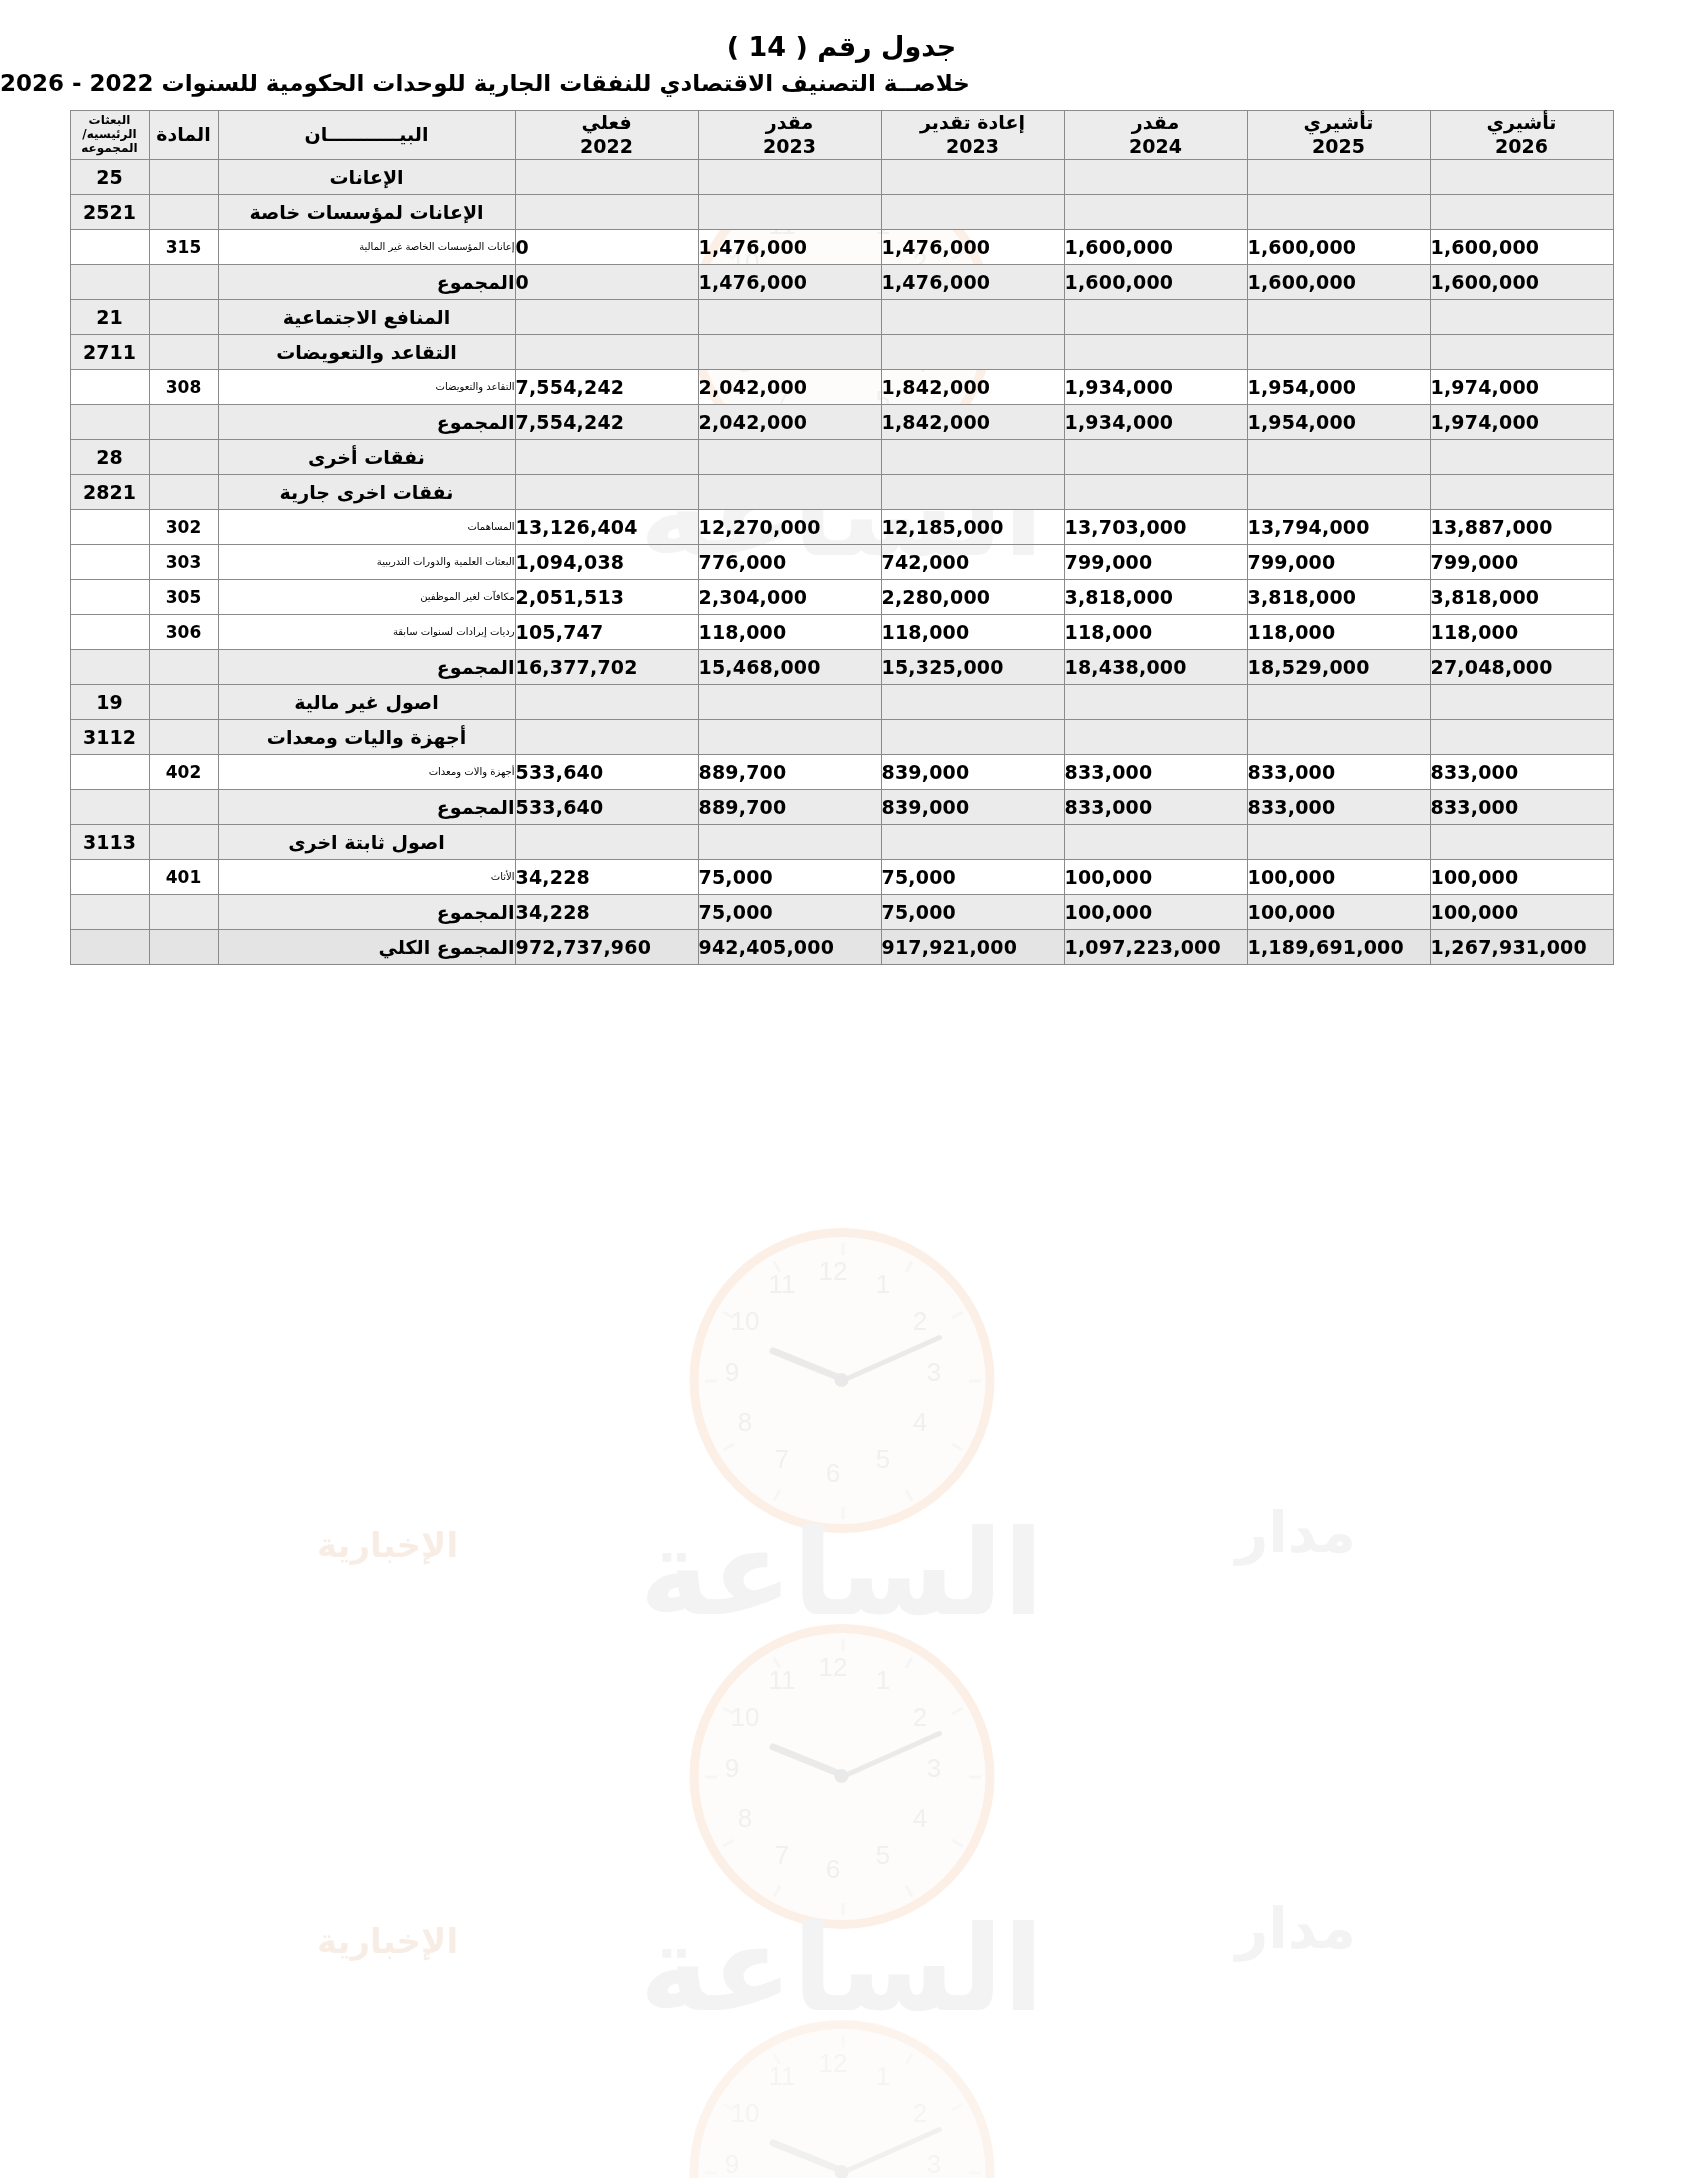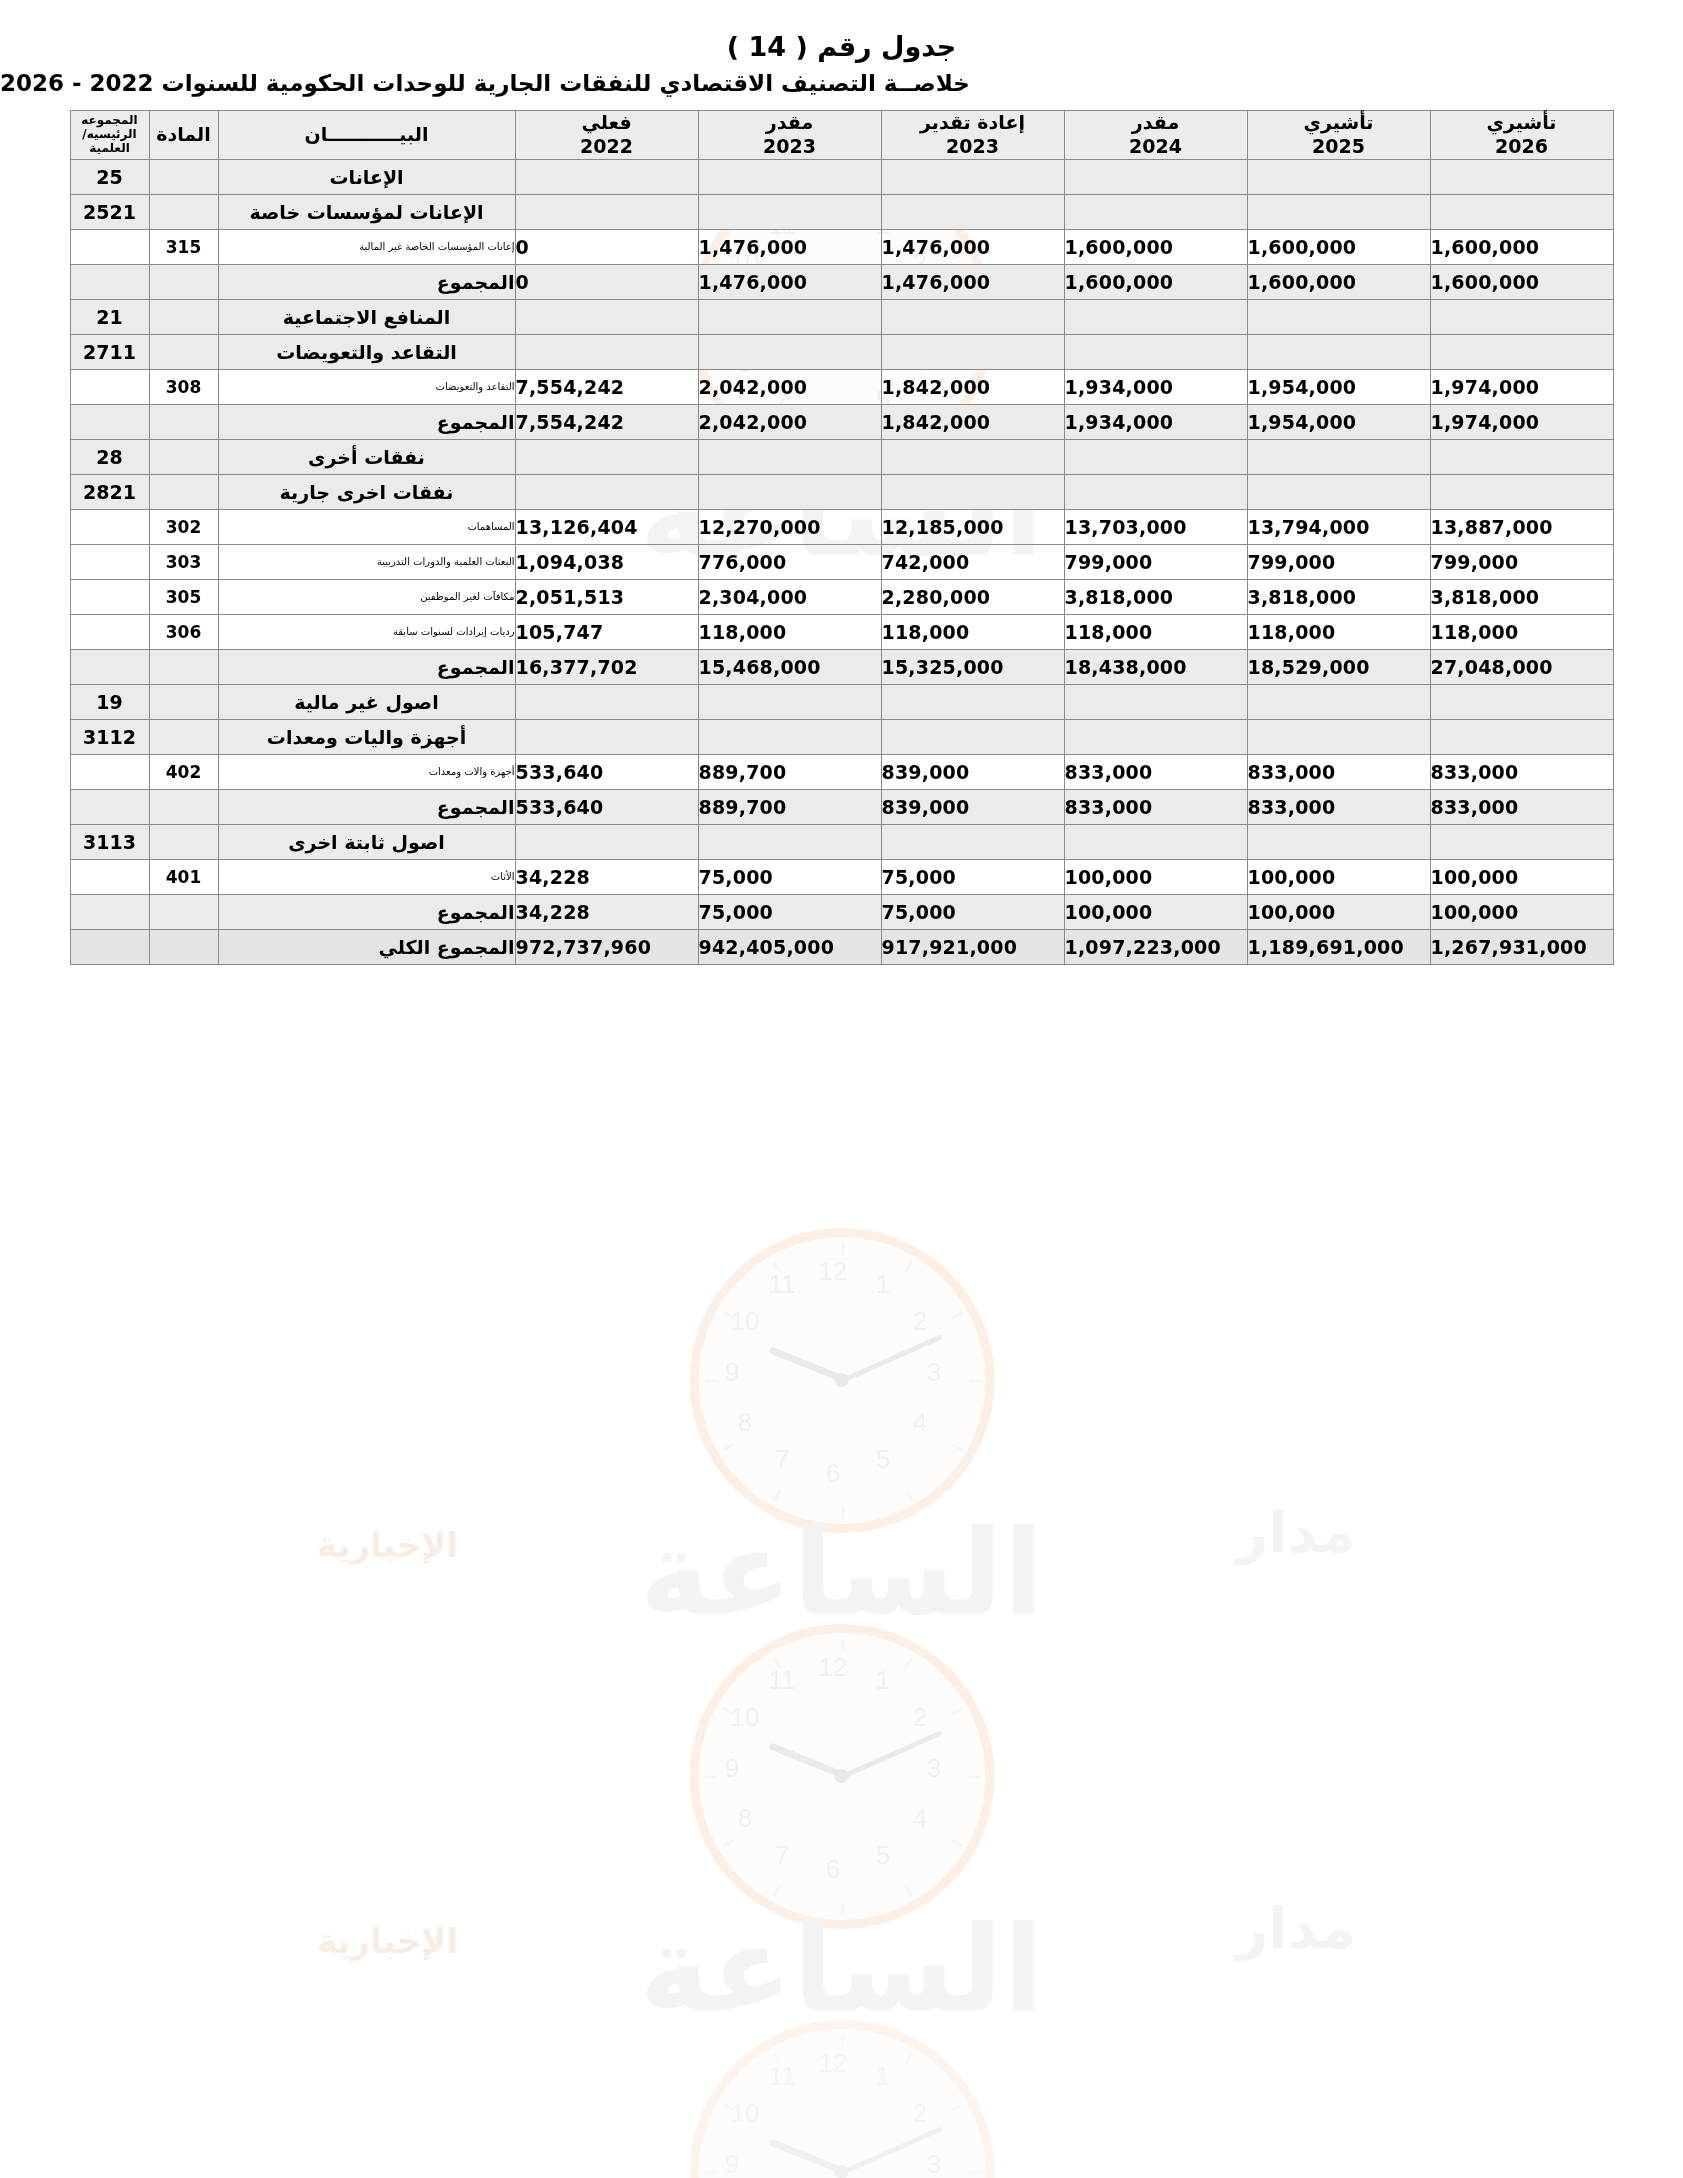--- a/index.html
+++ b/index.html
@@ -391,21 +391,21 @@
         <th>
           <div>مقدر</div>
           <div>2023</div>
         </th>
         <th>
           <div>فعلي</div>
           <div>2022</div>
         </th>
         <th>البيـــــــــــان</th>
         <th>المادة</th>
-        <th class="th-small">المجموعه الرئيسيه/ العلمية</th>
+        <th class="th-small">البعثات الرئيسيه/ المجموعه</th>
       </tr>
     </thead>
     <tbody>
         <tr class="section">
           <td class="num blank"></td>
           <td class="num blank"></td>
           <td class="num blank"></td>
           <td class="num blank"></td>
           <td class="num blank"></td>
           <td class="num blank"></td>

